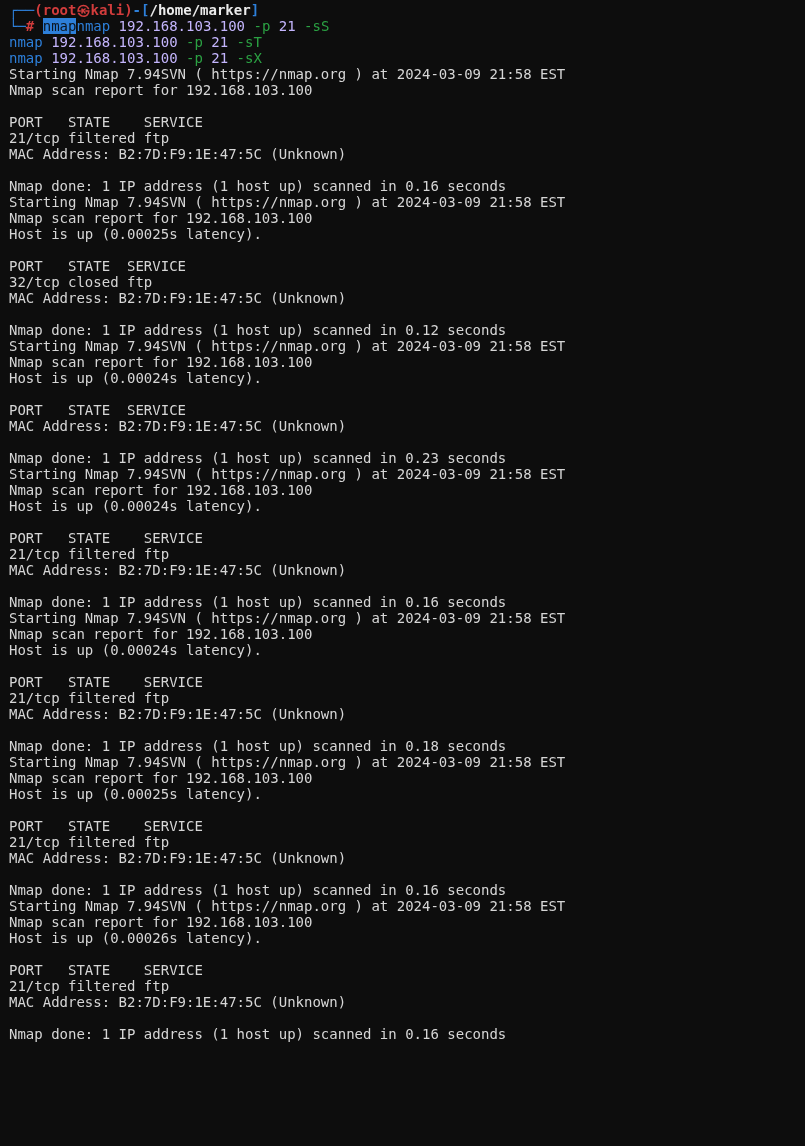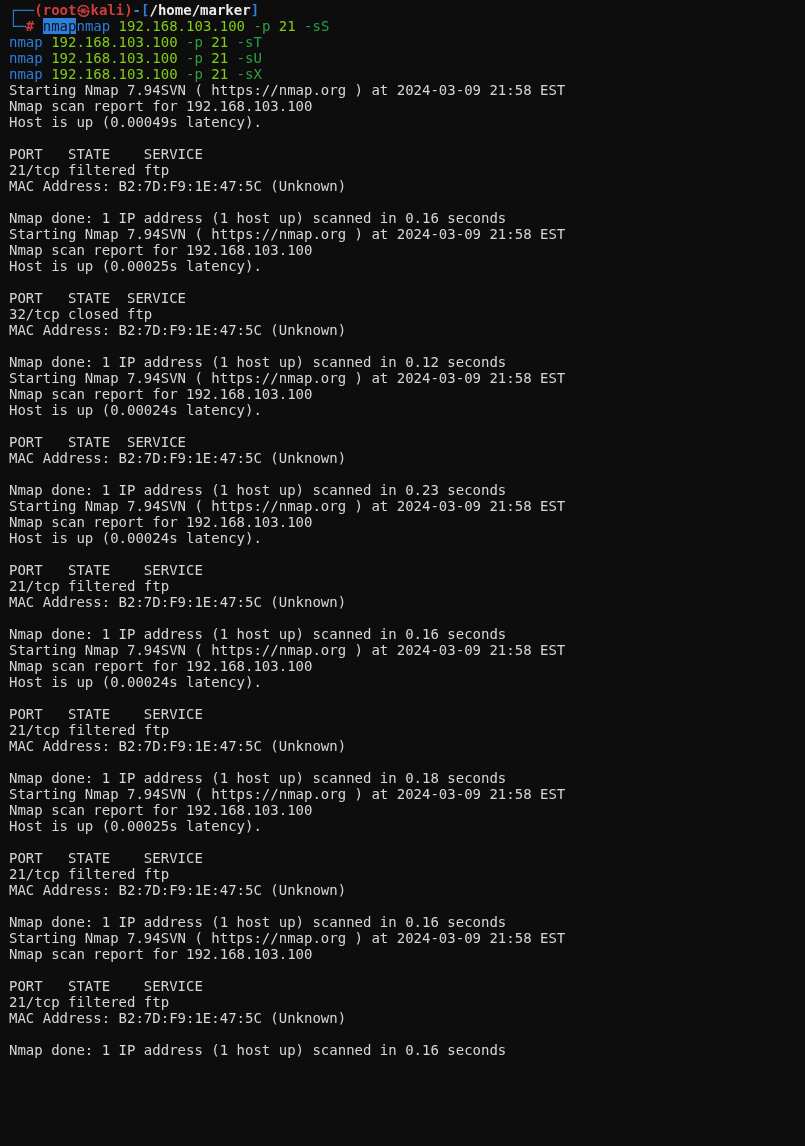--- a/index.html
+++ b/index.html
@@ -11,41 +11,39 @@
     color:#d6d6d6;
     padding:2px 0 0 9px;
     width:796px;
     height:1144px;
   }
   .line{height:16px;white-space:pre;}
   .prompt-line{font-weight:bold;}
   .c-blue{color:#2d7fd9;}
   .c-red{color:#d13c3c;}
   .c-green{color:#2ba143;}
-  .c-fg{color:#84cc16;}
+  .c-fg{color:#c4b5fd;}
   .c-path{color:#ebebeb;font-weight:bold;}
   .c-cmd{color:#2d7fd9;}
   .c-sel{background:#2d7fd9;color:#0c1622;}
 </style>
 </head>
 <body>
 
 <div class="terminal">
   <div class="line prompt-line" id="prompt-line-1"><span class="c-blue">┌──</span><span class="c-red">(</span><span class="c-red">root㉿kali</span><span class="c-red">)</span><span class="c-blue">-</span><span class="c-blue">[</span><span class="c-path">/home/marker</span><span class="c-blue">]</span></div>
   <div class="line" id="prompt-line-2"><span class="prompt-line"><span class="c-blue">└─</span><span class="c-red">#</span><span class="c-fg"> </span></span><span class="c-sel">nmap</span><span class="c-cmd">nmap</span><span class="c-fg"> 192.168.103.100 </span><span class="c-green">-p</span><span class="c-fg"> 21 </span><span class="c-green">-sS</span></div>
   <div id="command-lines">
       <div class="line"><span class="c-cmd">nmap</span><span class="c-fg"> 192.168.103.100 </span><span class="c-green">-p</span><span class="c-fg"> 21 </span><span class="c-green">-sT</span></div>
-      <div class="line"><span class="c-cmd">nmap</span><span class="c-fg"> 192.168.103.100 </span><span class="c-green">-p</span><span class="c-fg"> 21 </span><span class="c-green">-sU</span></div>
       <div class="line"><span class="c-cmd">nmap</span><span class="c-fg"> 192.168.103.100 </span><span class="c-green">-p</span><span class="c-fg"> 21 </span><span class="c-green">-sX</span></div>
     </div>
   <div id="scan-blocks">
   <div class="scan-block">
     <div class="line">Starting Nmap 7.94SVN ( https://nmap.org ) at 2024-03-09 21:58 EST</div>
     <div class="line">Nmap scan report for 192.168.103.100</div>
-    <div class="line">Host is up (0.00049s latency).</div>
     <div class="line"> </div>
     <div class="line">PORT   STATE    SERVICE</div>
     <div class="line">21/tcp filtered ftp</div>
     <div class="line">MAC Address: B2:7D:F9:1E:47:5C (Unknown)</div>
     <div class="line"> </div>
     <div class="line">Nmap done: 1 IP address (1 host up) scanned in 0.16 seconds</div>
   </div>
 
   <div class="scan-block">
     <div class="line">Starting Nmap 7.94SVN ( https://nmap.org ) at 2024-03-09 21:58 EST</div>
@@ -102,20 +100,21 @@
     <div class="line">PORT   STATE    SERVICE</div>
     <div class="line">21/tcp filtered ftp</div>
     <div class="line">MAC Address: B2:7D:F9:1E:47:5C (Unknown)</div>
     <div class="line"> </div>
     <div class="line">Nmap done: 1 IP address (1 host up) scanned in 0.16 seconds</div>
   </div>
 
   <div class="scan-block">
     <div class="line">Starting Nmap 7.94SVN ( https://nmap.org ) at 2024-03-09 21:58 EST</div>
     <div class="line">Nmap scan report for 192.168.103.100</div>
+    <div class="line">Host is up (0.00026s latency).</div>
     <div class="line"> </div>
     <div class="line">PORT   STATE    SERVICE</div>
     <div class="line">21/tcp filtered ftp</div>
     <div class="line">MAC Address: B2:7D:F9:1E:47:5C (Unknown)</div>
     <div class="line"> </div>
     <div class="line">Nmap done: 1 IP address (1 host up) scanned in 0.16 seconds</div>
   </div>
 </div>
 </div>
 

